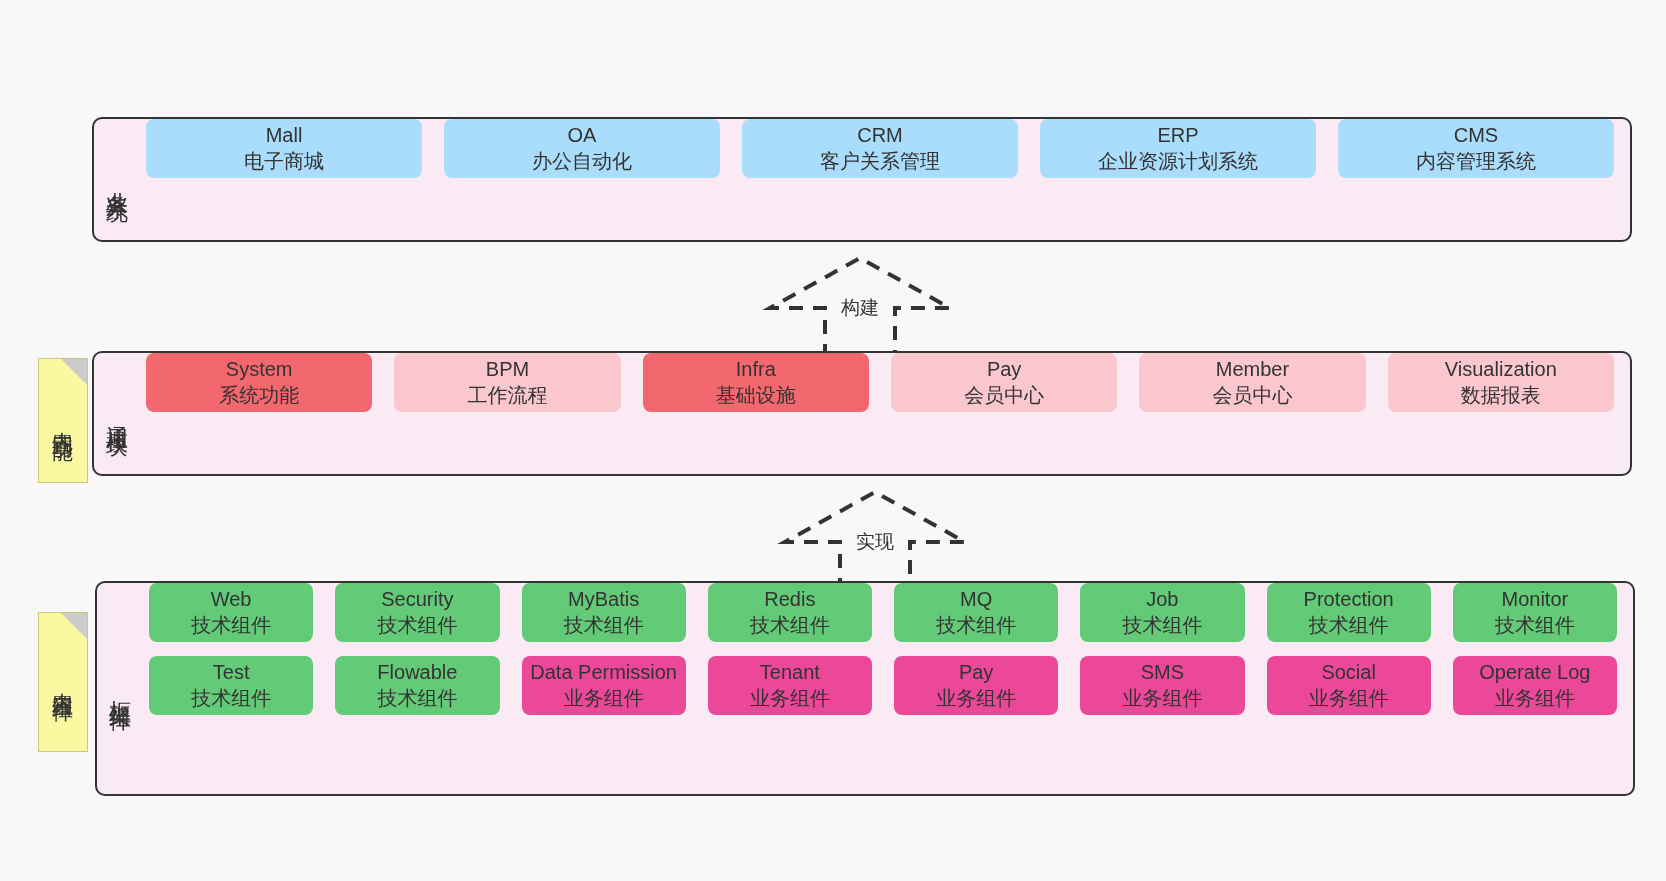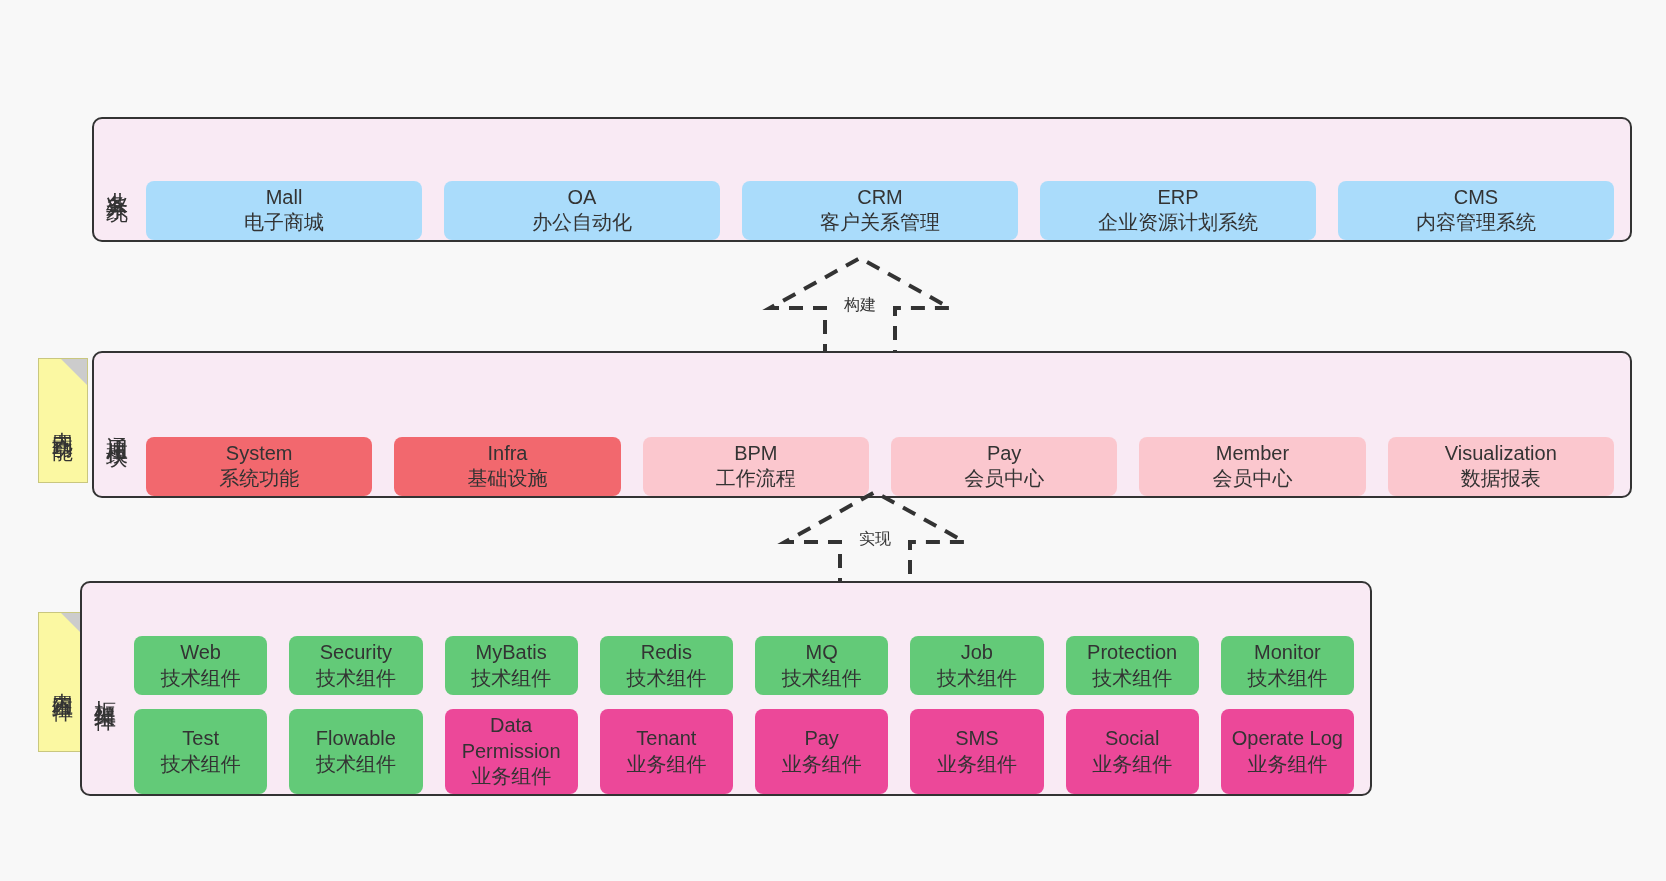--- a/index.html
+++ b/index.html
@@ -37,23 +37,23 @@
     writing-mode: vertical-rl;
     text-orientation: upright;
     letter-spacing: 3px;
     line-height: 1;
     user-select: none;
   }
   .layer-body {
     flex: 1 1 auto;
     display: flex;
     flex-direction: column;
-    justify-content: flex-end;
+    justify-content: flex-start;
     gap: 14px;
-    padding: 12px 16px 0 6px;
+    padding: 0 16px 0 6px;
   }
   .row {
     display: flex;
     gap: 22px;
   }
   .card {
     flex: 1 1 0;
     box-sizing: border-box;
     border-radius: 8px;
     display: flex;
@@ -113,32 +113,32 @@
   .connector svg {
     position: absolute;
     inset: 0;
     overflow: visible;
   }
   .connector .conn-label {
     position: absolute;
     left: 50%;
     top: 42px;
     transform: translateX(-50%);
-    font-size: 16px;
+    font-size: 19px;
     color: #333333;
     background: transparent;
     padding: 0 2px;
     user-select: none;
     white-space: nowrap;
   }
 
   
   #layer-business { left: 92px; top: 117px; width: 1540px; height: 125px; }
-  #layer-modules  { left: 92px; top: 351px; width: 1540px; height: 147px; }
-  #layer-framework{ left: 80px; top: 581px; width: 1292px; height: 215px; }
+  #layer-modules  { left: 92px; top: 351px; width: 1540px; height: 125px; }
+  #layer-framework{ left: 95px; top: 581px; width: 1540px; height: 215px; }
 
   #note-modules   { left: 38px; top: 358px; width: 50px; height: 125px; }
   #note-framework { left: 38px; top: 612px; width: 50px; height: 140px; }
 
   #conn-build  { left: 760px; top: 253px; }
   #conn-impl   { left: 775px; top: 487px; }
 </style>
 </head>
 <body>
 
@@ -185,27 +185,27 @@
   </div>
 
   <div class="layer" id="layer-modules">
     <div class="layer-title">通用模块</div>
     <div class="layer-body">
       <div class="row">
         <div class="card c-red">
           <span class="l1">System</span>
           <span class="l2">系统功能</span>
         </div>
+        <div class="card c-pink">
+          <span class="l1">BPM</span>
+          <span class="l2">工作流程</span>
+        </div>
         <div class="card c-red">
           <span class="l1">Infra</span>
           <span class="l2">基础设施</span>
-        </div>
-        <div class="card c-pink">
-          <span class="l1">BPM</span>
-          <span class="l2">工作流程</span>
         </div>
         <div class="card c-pink">
           <span class="l1">Pay</span>
           <span class="l2">会员中心</span>
         </div>
         <div class="card c-pink">
           <span class="l1">Member</span>
           <span class="l2">会员中心</span>
         </div>
         <div class="card c-pink">

